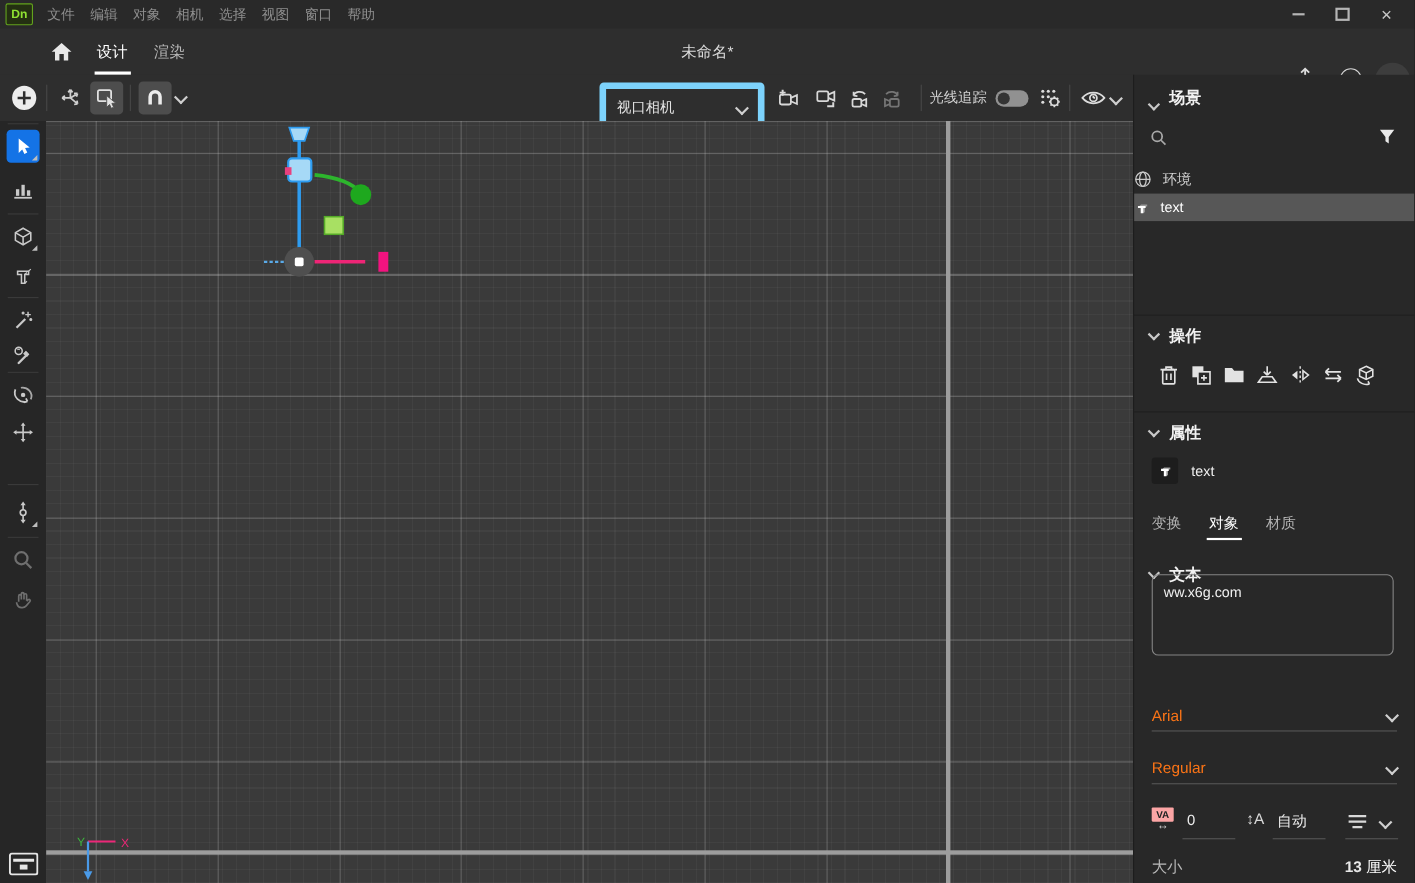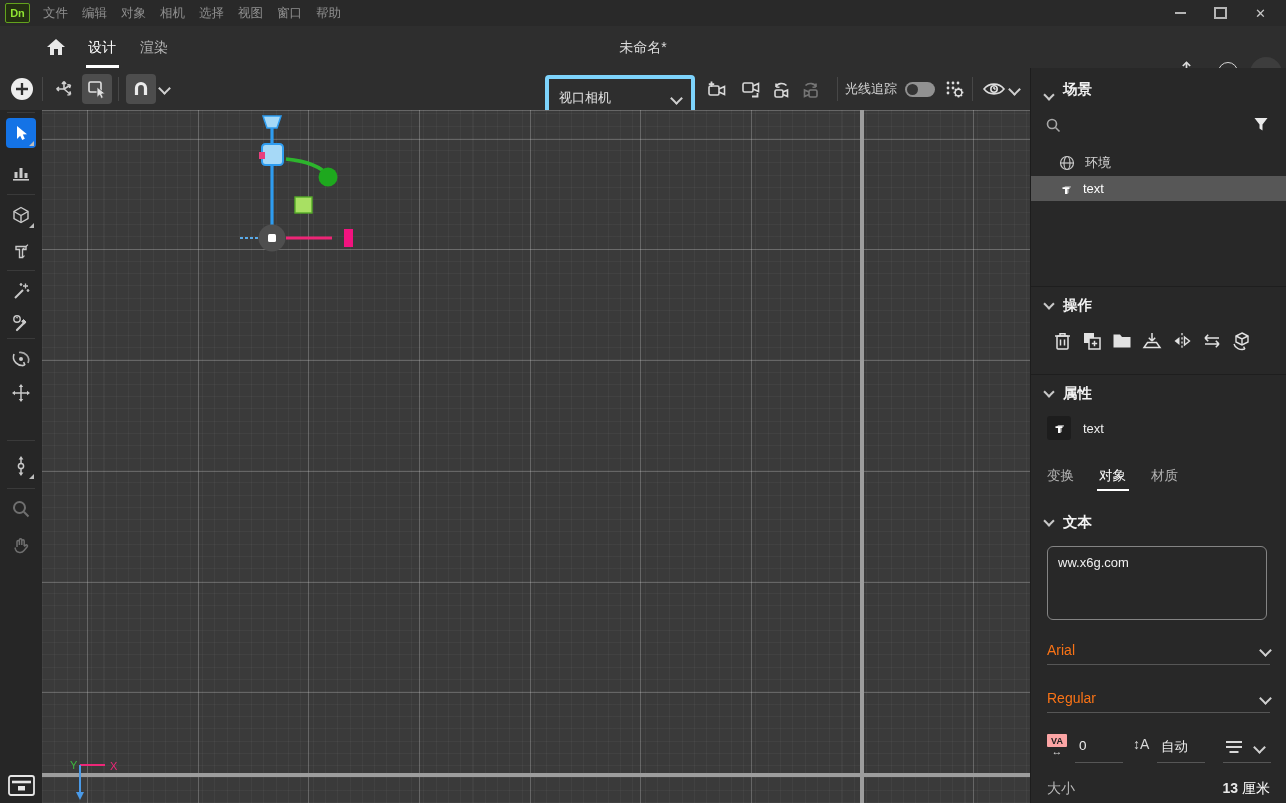--- a/index.html
+++ b/index.html
@@ -25,21 +25,21 @@
   .doc-title{position:absolute;left:0;right:0;top:0;height:42px;line-height:42px;text-align:center;color:#dcdcdc;font-size:14px;pointer-events:none;}
   .avatar{position:absolute;left:1250px;top:31px;width:32px;height:32px;border-radius:50%;background:#3d3d3d;}
   .help-btn{position:absolute;left:1218px;top:36px;width:20px;height:20px;border:1.6px solid #d5d5d5;border-radius:50%;color:#d5d5d5;font-size:13px;font-weight:bold;text-align:center;line-height:20px;box-sizing:border-box;}
 
   
   .toolbar{position:absolute;top:68px;left:0;width:1030px;height:42px;background:#2e2e2e;}
   .vsep{position:absolute;top:9px;width:1px;height:24px;background:#474747;}
   .tbtn{position:absolute;display:flex;align-items:center;justify-content:center;}
   .tbtn.boxed{width:30px;height:30px;top:6px;background:#4d4d4d;border-radius:4px;}
   .chev{width:7px;height:7px;border-left:2px solid #cfcfcf;border-bottom:2px solid #cfcfcf;transform:rotate(-45deg);display:inline-block;}
-  .cam-dd{position:absolute;left:545px;top:7px;width:150px;height:46px;border:4px solid #7dd3fc;border-radius:4px;display:flex;align-items:center;padding:0 10px;box-sizing:border-box;color:#e3e3e3;font-size:13px;}
+  .cam-dd{position:absolute;left:545px;top:7px;width:150px;height:46px;border:6px solid #7dd3fc;border-radius:4px;display:flex;align-items:center;padding:0 10px;box-sizing:border-box;color:#e3e3e3;font-size:13px;}
   .cam-dd .chev{margin-left:auto;}
   .raytrace-label{position:absolute;left:845px;top:0;height:42px;line-height:42px;font-size:13px;color:#d2d2d2;}
   .toggle{position:absolute;left:905px;top:14px;width:30px;height:15px;border-radius:8px;background:#919191;}
   .toggle .knob{position:absolute;left:2px;top:2px;width:11px;height:11px;border-radius:50%;background:#343434;}
   .dim{opacity:.42;}
 
   
   .sidebar{position:absolute;top:110px;left:0;width:42px;bottom:0;background:#262626;}
   .tool{position:absolute;left:6px;width:30px;height:30px;border-radius:4px;display:flex;align-items:center;justify-content:center;}
   .tool.active{background:#1473e6;}
@@ -57,27 +57,27 @@
   .axis-v{position:absolute;left:818px;top:0;bottom:0;width:4px;background:#9d9d9d;}
   .axis-h{position:absolute;left:0;right:0;top:663px;height:4px;background:#9d9d9d;}
 
   
   .panel{position:absolute;top:68px;left:1030px;width:256px;height:735px;background:#282828;border-left:1px solid #1d1d1d;box-sizing:border-box;overflow:hidden;}
   .sec-head{position:absolute;left:14px;display:flex;align-items:center;gap:10px;font-size:14.5px;font-weight:bold;color:#f2f2f2;}
   .sec-head .chev{width:6px;height:6px;border-color:#c9c9c9;margin-top:-3px;}
   .psep{position:absolute;left:0;right:0;height:1px;background:#1e1e1e;}
   .search-input{position:absolute;left:34px;top:46px;width:176px;height:24px;background:transparent;border:none;border-bottom:1px solid #5a5a5a;color:#cfcfcf;font-style:italic;font-size:13px;outline:none;font-family:inherit;}
   .search-input::placeholder{color:#6e6e6e;}
-  .scene-row{position:absolute;left:0;right:0;height:25px;display:flex;align-items:center;gap:10px;padding-left:28px;color:#d4d4d4;font-size:13px;box-sizing:border-box;}
+  .scene-row{position:absolute;left:0;right:0;height:25px;display:flex;align-items:center;gap:10px;color:#d4d4d4;font-size:13px;box-sizing:border-box;}
   .scene-row.selected{background:#575757;color:#fff;}
   .act-icon{position:absolute;top:262px;width:22px;height:22px;display:flex;align-items:center;justify-content:center;}
   .ptab{position:absolute;top:399px;font-size:13.5px;color:#b3b3b3;}
   .ptab.active{color:#fff;}
   .ptab-underline{position:absolute;top:421px;height:2px;background:#fff;}
-  .textarea{position:absolute;left:16px;top:478px;width:220px;height:74px;background:transparent;border:1px solid #848484;border-radius:6px;color:#f0f0f0;font-size:13px;padding:8px 10px;box-sizing:border-box;resize:none;outline:none;font-family:inherit;}
+  .textarea{position:absolute;left:16px;top:454px;width:220px;height:74px;background:transparent;border:1px solid #848484;border-radius:6px;color:#f0f0f0;font-size:13px;padding:8px 10px;box-sizing:border-box;resize:none;outline:none;font-family:inherit;}
   .dd-row{position:absolute;left:16px;right:16px;height:24px;display:flex;align-items:center;color:#f97316;font-size:14px;}
   .dd-row .chev{margin-left:auto;}
   .dd-line{position:absolute;left:16px;right:16px;height:1px;background:#565656;}
   .mini-line{position:absolute;top:694px;height:1px;background:#565656;}
   .va-box{width:20px;height:13px;background:#fca5a5;color:#222;font-size:9px;font-weight:bold;display:flex;align-items:center;justify-content:center;border-radius:1px;}
   .va-arrow{color:#d8d8d8;font-size:11px;line-height:8px;text-align:center;}
   .typo-val{position:absolute;top:670px;font-size:13.5px;color:#ececec;}
   .size-label{position:absolute;left:16px;top:712px;font-size:14px;color:#b8b8b8;}
   .size-value{position:absolute;right:16px;top:712px;font-size:14px;color:#fff;}
   .size-value b{font-weight:bold;color:#e8e8e8;}

